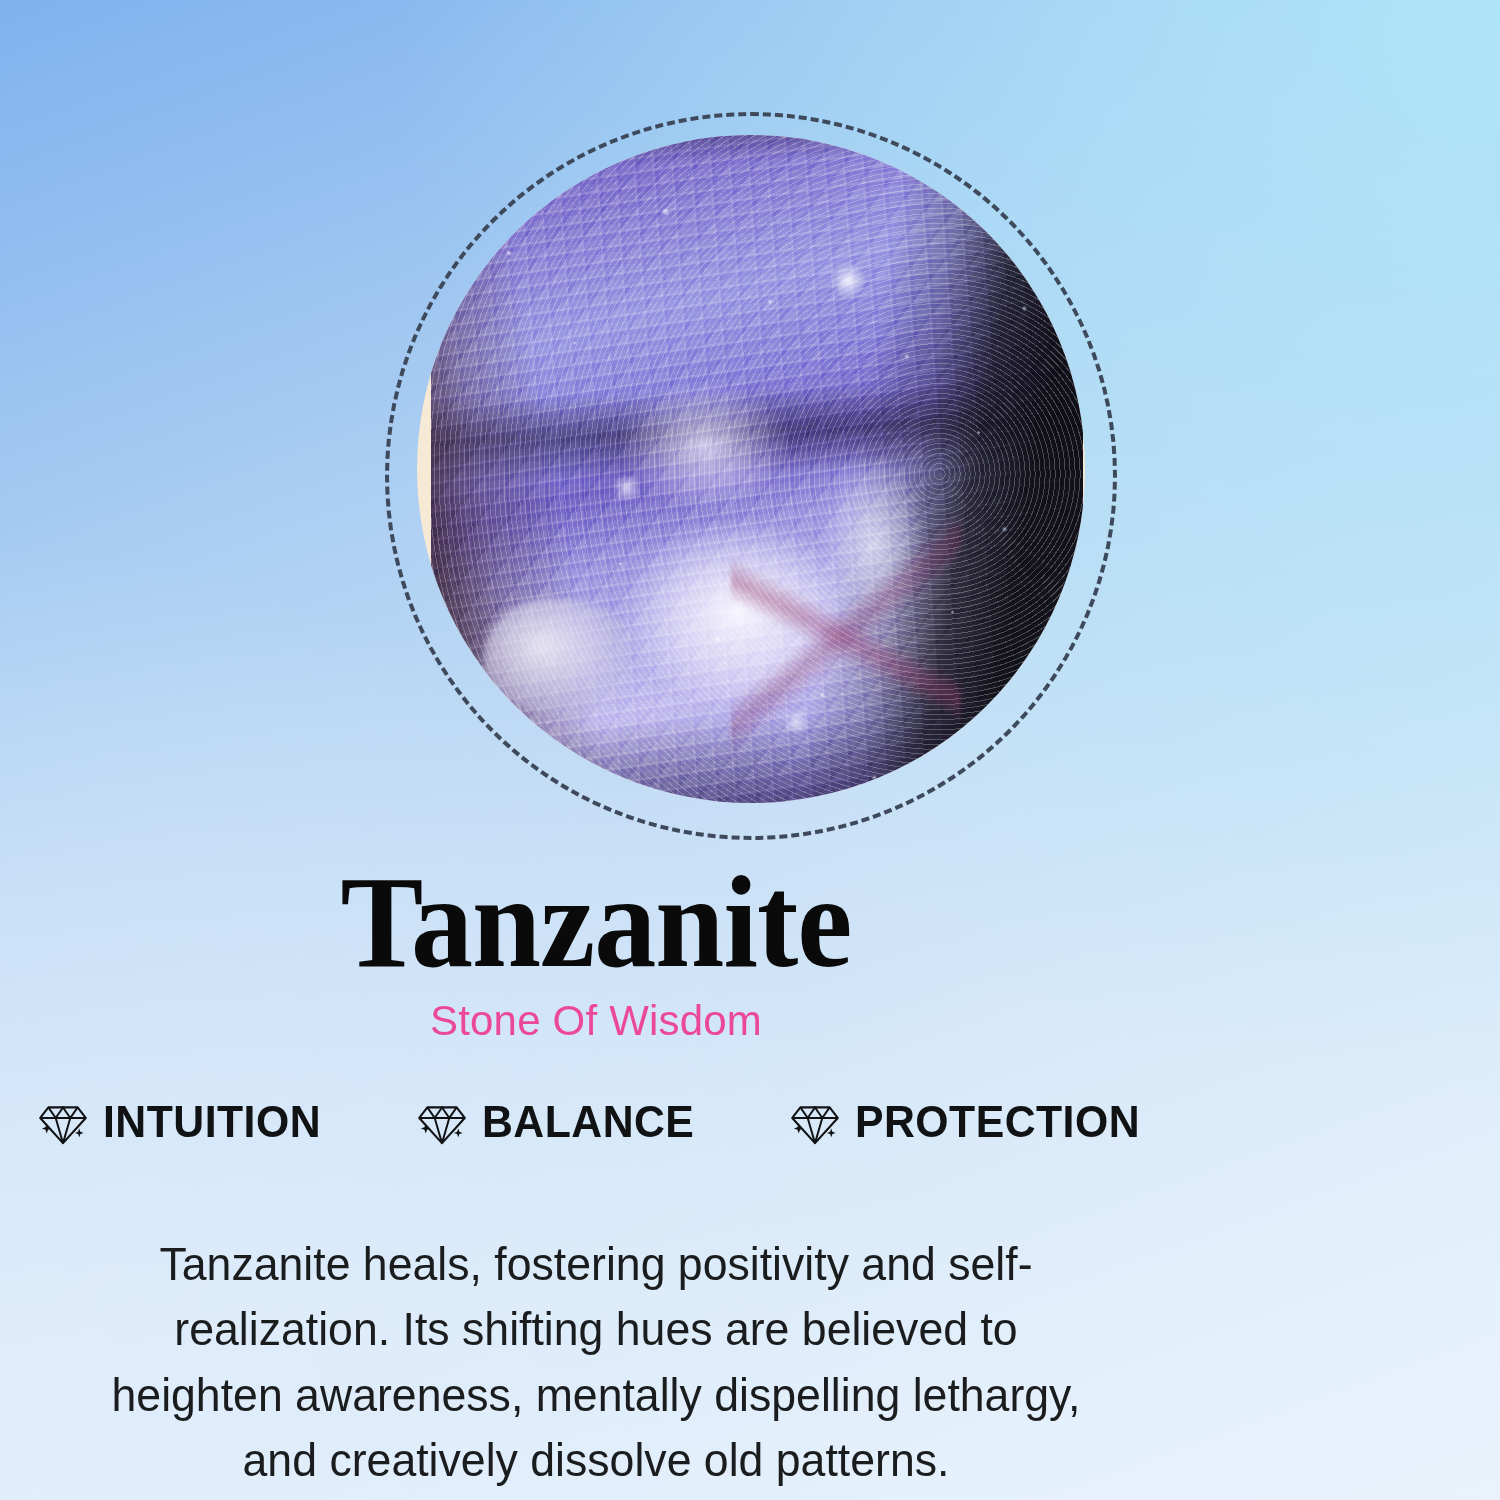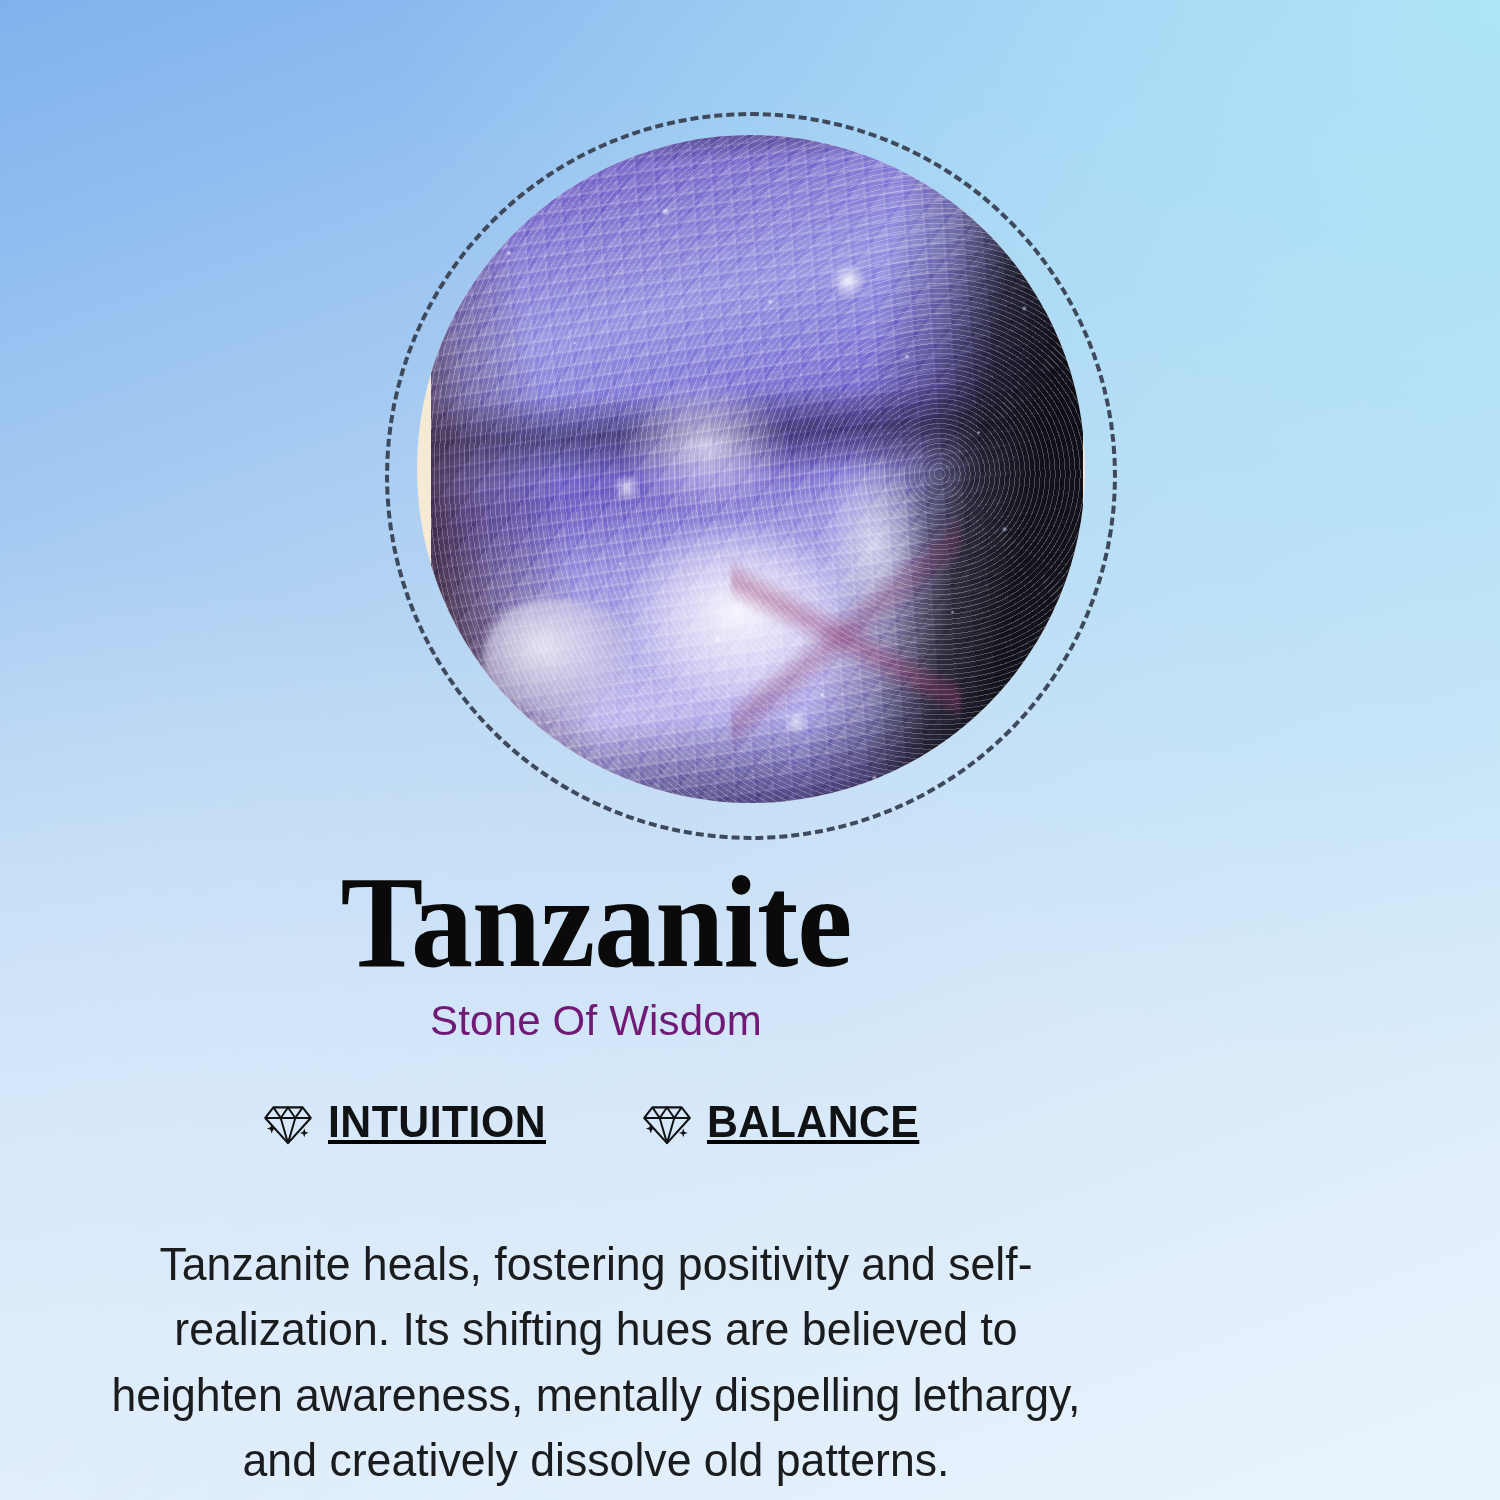--- a/index.html
+++ b/index.html
@@ -193,33 +193,32 @@
     color:#0A0A0A;
     transform:scaleX(.94);
   }
 
   .subtitle {
     position:absolute;
     left:0; right:0; top:998px;
     text-align:center;
     font-size:42px;
     line-height:1.1;
-    color:#701a75;
+    color:#ec4899;
     letter-spacing:.2px;
   }
 
   
   .attributes {
     position:absolute;
     left:0; right:0; top:1096px;
     display:flex;
     justify-content:center;
     align-items:center;
     gap:84px;
-    text-decoration:underline;
   }
 
   .attribute {
     display:flex;
     align-items:center;
     gap:14px;
   }
 
   .gem-icon { width:52px; height:52px; display:block; flex:0 0 auto; }
 
@@ -286,18 +285,30 @@
         <path d="M4 27 L60 27" stroke="#101214" stroke-width="2.4"></path>
         <path d="M14 14 L23 27 L32 58" stroke="#101214" stroke-width="2.4" fill="none"></path>
         <path d="M50 14 L41 27 L32 58" stroke="#101214" stroke-width="2.4" fill="none"></path>
         <path d="M23 27 L32 14 L41 27" stroke="#101214" stroke-width="2.4" fill="none"></path>
         <path d="M12 34 L13.6 38.4 L18 40 L13.6 41.6 L12 46 L10.4 41.6 L6 40 L10.4 38.4 Z" fill="#101214"></path>
         <path d="M52 40 L53.4 44 L57.4 45.4 L53.4 46.8 L52 50.8 L50.6 46.8 L46.6 45.4 L50.6 44 Z" fill="#101214"></path>
       </svg>
       <span class="attribute-label">BALANCE</span>
     </div>
 
+    <div class="attribute">
+      <svg class="gem-icon" viewBox="0 0 64 64" fill="none">
+        <path d="M14 14 L50 14 L60 27 L32 58 L4 27 Z" stroke="#101214" stroke-width="2.6" stroke-linejoin="round" fill="none"></path>
+        <path d="M4 27 L60 27" stroke="#101214" stroke-width="2.4"></path>
+        <path d="M14 14 L23 27 L32 58" stroke="#101214" stroke-width="2.4" fill="none"></path>
+        <path d="M50 14 L41 27 L32 58" stroke="#101214" stroke-width="2.4" fill="none"></path>
+        <path d="M23 27 L32 14 L41 27" stroke="#101214" stroke-width="2.4" fill="none"></path>
+        <path d="M12 34 L13.6 38.4 L18 40 L13.6 41.6 L12 46 L10.4 41.6 L6 40 L10.4 38.4 Z" fill="#101214"></path>
+        <path d="M52 40 L53.4 44 L57.4 45.4 L53.4 46.8 L52 50.8 L50.6 46.8 L46.6 45.4 L50.6 44 Z" fill="#101214"></path>
+      </svg>
+      <span class="attribute-label">PROTECTION</span>
+    </div>
 
   </div>
 
   <p class="description">Tanzanite heals, fostering positivity and self-realization. Its shifting hues are believed to heighten awareness, mentally dispelling lethargy, and creatively dissolve old patterns.</p>
 
 </div>
 
 </body></html>

